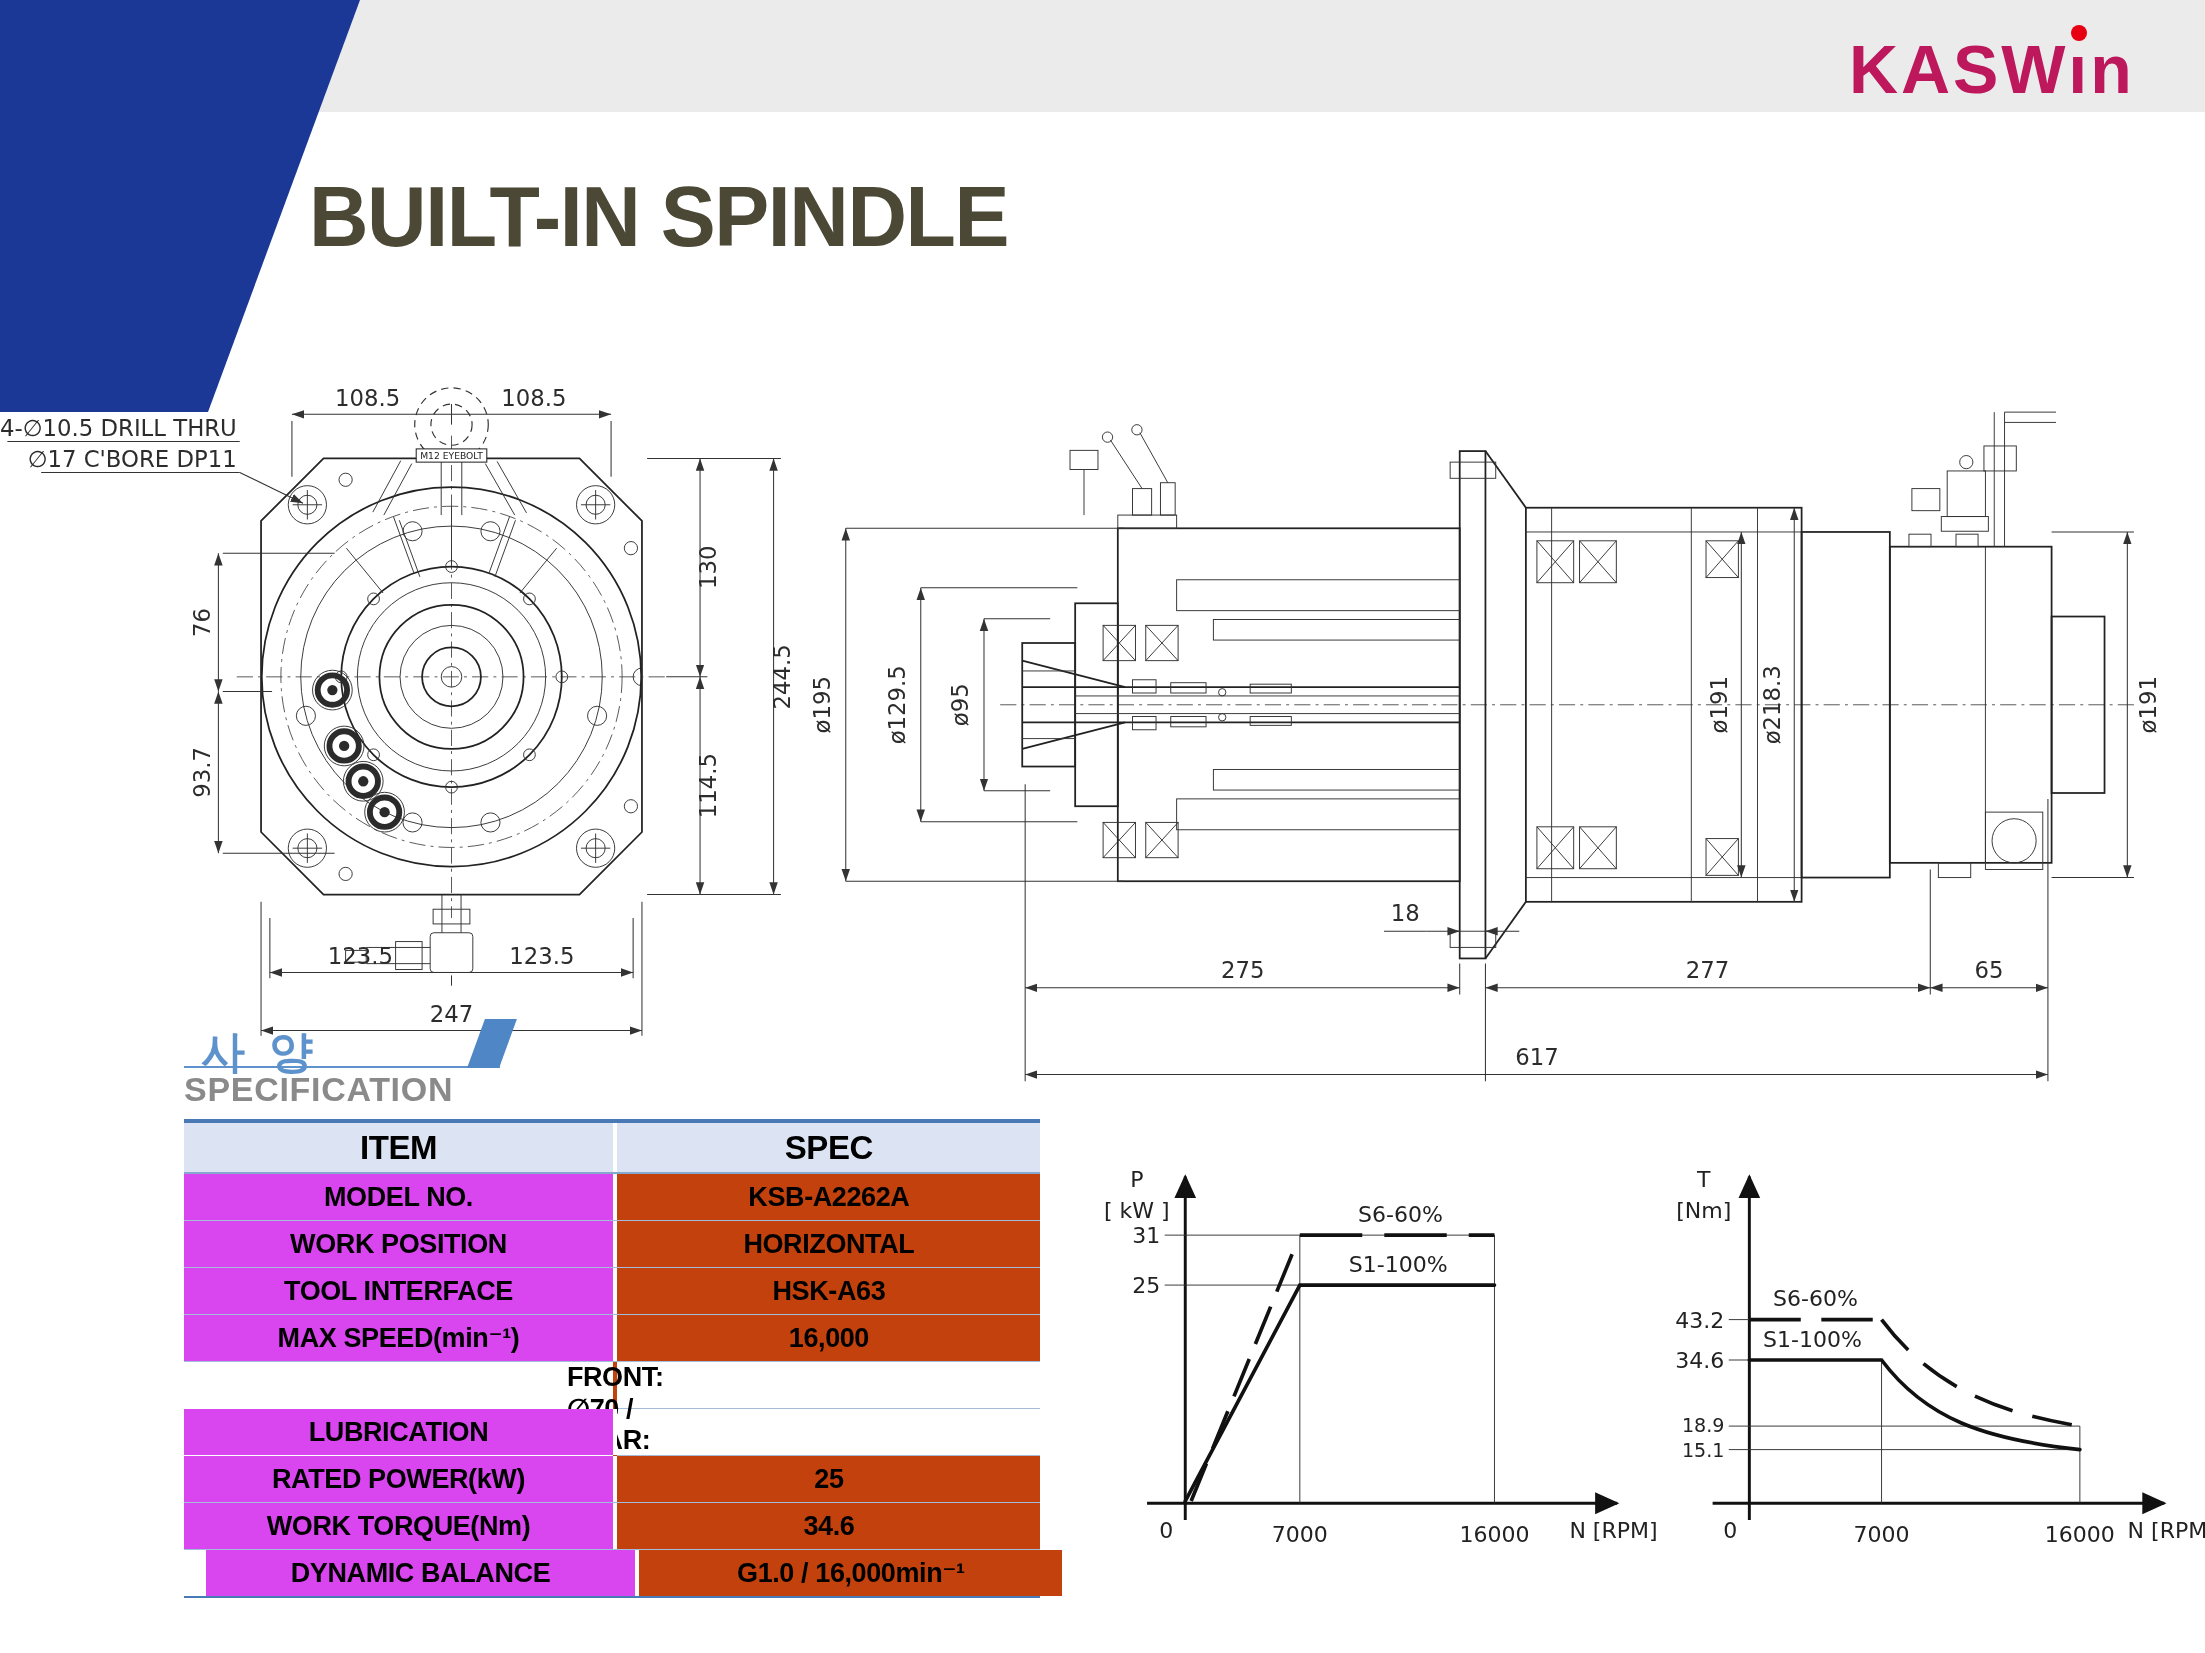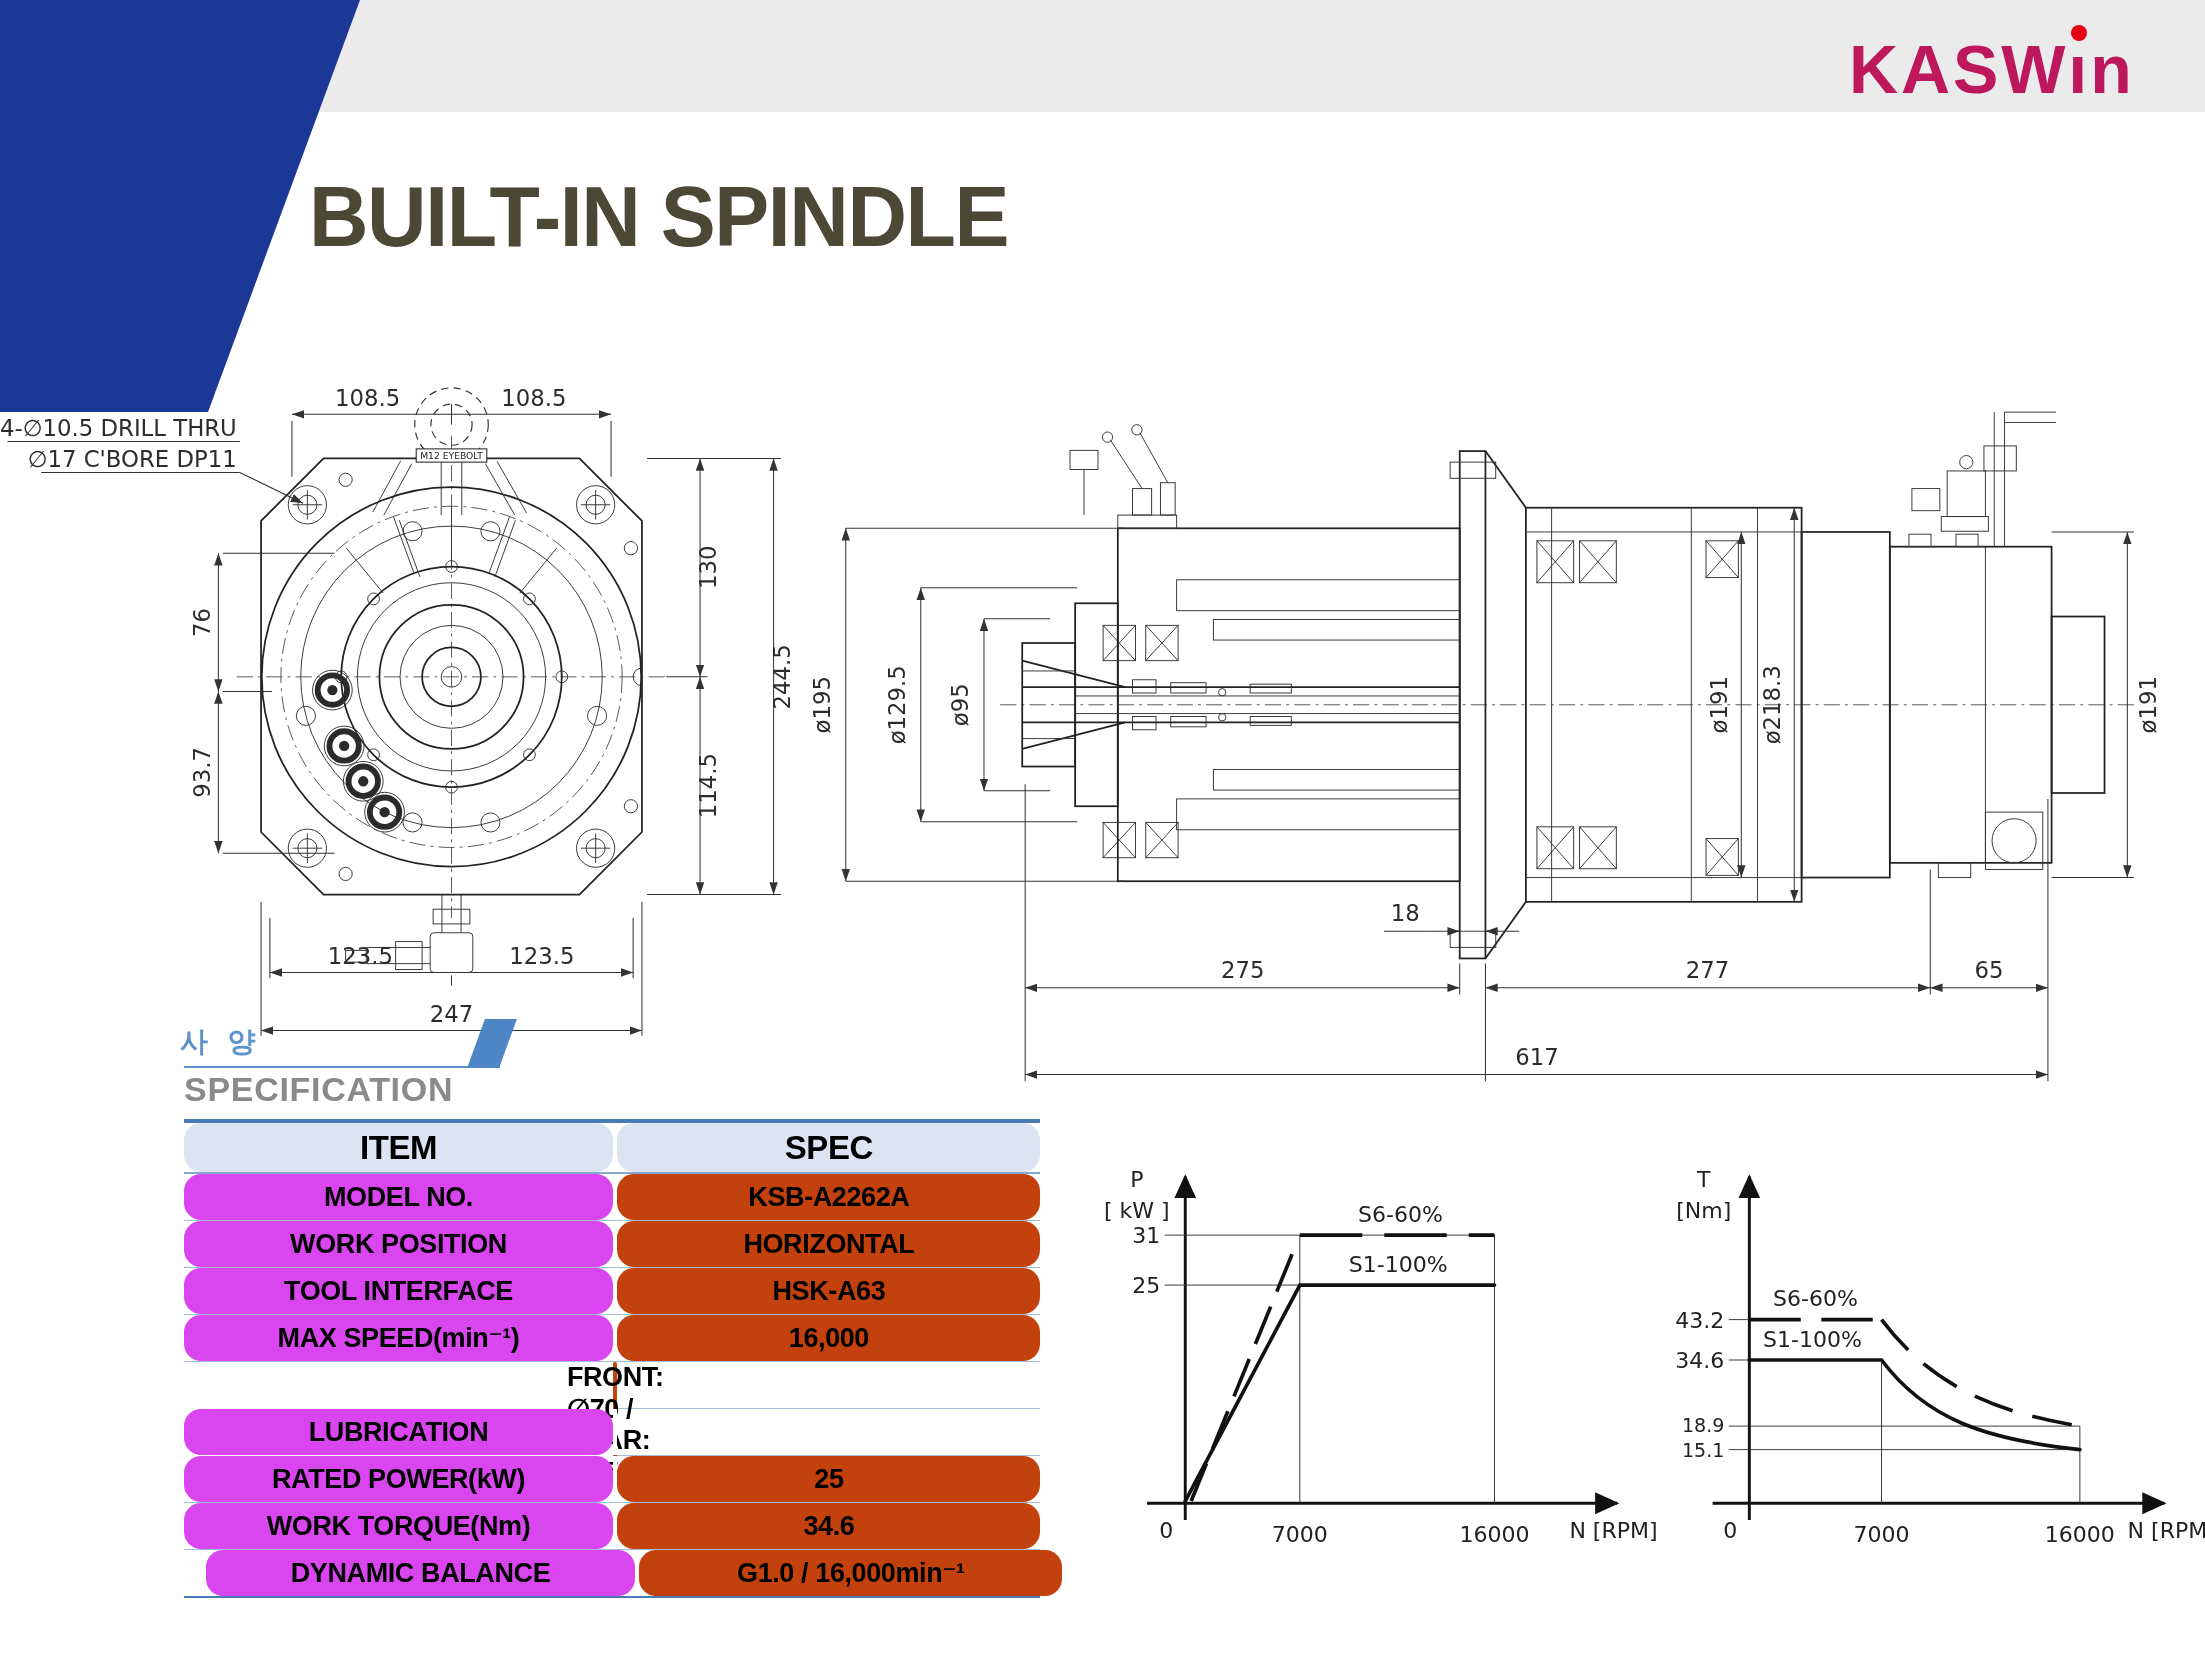--- a/index.html
+++ b/index.html
@@ -12,29 +12,29 @@
   
   .logo{position:absolute;left:1849px;top:35px;font-size:68px;font-weight:800;color:#be185d;
         letter-spacing:2.9px;line-height:1;}
   .logo .logo-i{position:relative;display:inline-block;}
   .logo .logo-dot{position:absolute;left:50%;top:-10.3px;transform:translateX(-50%);
         width:16px;height:16px;border-radius:50%;background:#e60012;}
   
   .page-title{position:absolute;left:309px;top:168px;font-size:85px;font-weight:800;color:#4c4836;
         letter-spacing:-1.5px;transform:scaleX(.97);transform-origin:left;white-space:nowrap;}
   
-  .spec-korean{position:absolute;left:180px;top:1023px;font-size:28px;font-weight:700;color:#5e92cc;letter-spacing:5.9px;}
+  .spec-korean{position:absolute;left:201px;top:1023px;font-size:44px;font-weight:700;color:#5e92cc;letter-spacing:5.9px;}
   .spec-underline{position:absolute;left:184px;top:1066px;width:316px;height:2.2px;background:#5e92cc;}
   .spec-slash{position:absolute;left:476px;top:1019px;width:32px;height:49px;background:#4f86c5;transform:skewX(-20deg);}
   .spec-english{position:absolute;left:184px;top:1070px;font-size:34px;font-weight:700;color:#8a8a8a;letter-spacing:0.7px;}
   
   .spec-table{position:absolute;left:184px;top:1119px;width:856px;border-top:4.4px solid #4a7ab5;border-bottom:2.9px solid #4a7ab5;}
   .trow{display:grid;grid-template-columns:429px 4.4px 423px;height:46px;border-bottom:1.5px solid #a3bcd9;}
   .trow:last-child{border-bottom:none;padding-left:22px;}
-  .tcell{display:flex;align-items:center;justify-content:center;font-weight:700;color:#000;border-radius:17px;}
+  .tcell{display:flex;align-items:center;justify-content:center;font-weight:700;color:#000;}
   .cell-item{background:#d946ef;font-size:27px;letter-spacing:-0.4px;}
   .cell-gap{background:#ffffff;}
   .cell-spec{background:#c2410c;font-size:27px;letter-spacing:-0.4px;}
   .trow.thead .tcell{background:#dce3f2;font-size:33px;}
   .trow.thead{height:49px;border-bottom:2.2px solid #86a8cf;}
   
   svg{position:absolute;overflow:visible;}
   .ol{stroke:#222;stroke-width:2.4;fill:none;}
   .tl{stroke:#333;stroke-width:1.3;fill:none;}
   .cl{stroke:#444;stroke-width:1.2;fill:none;stroke-dasharray:22 7 4 7;}

